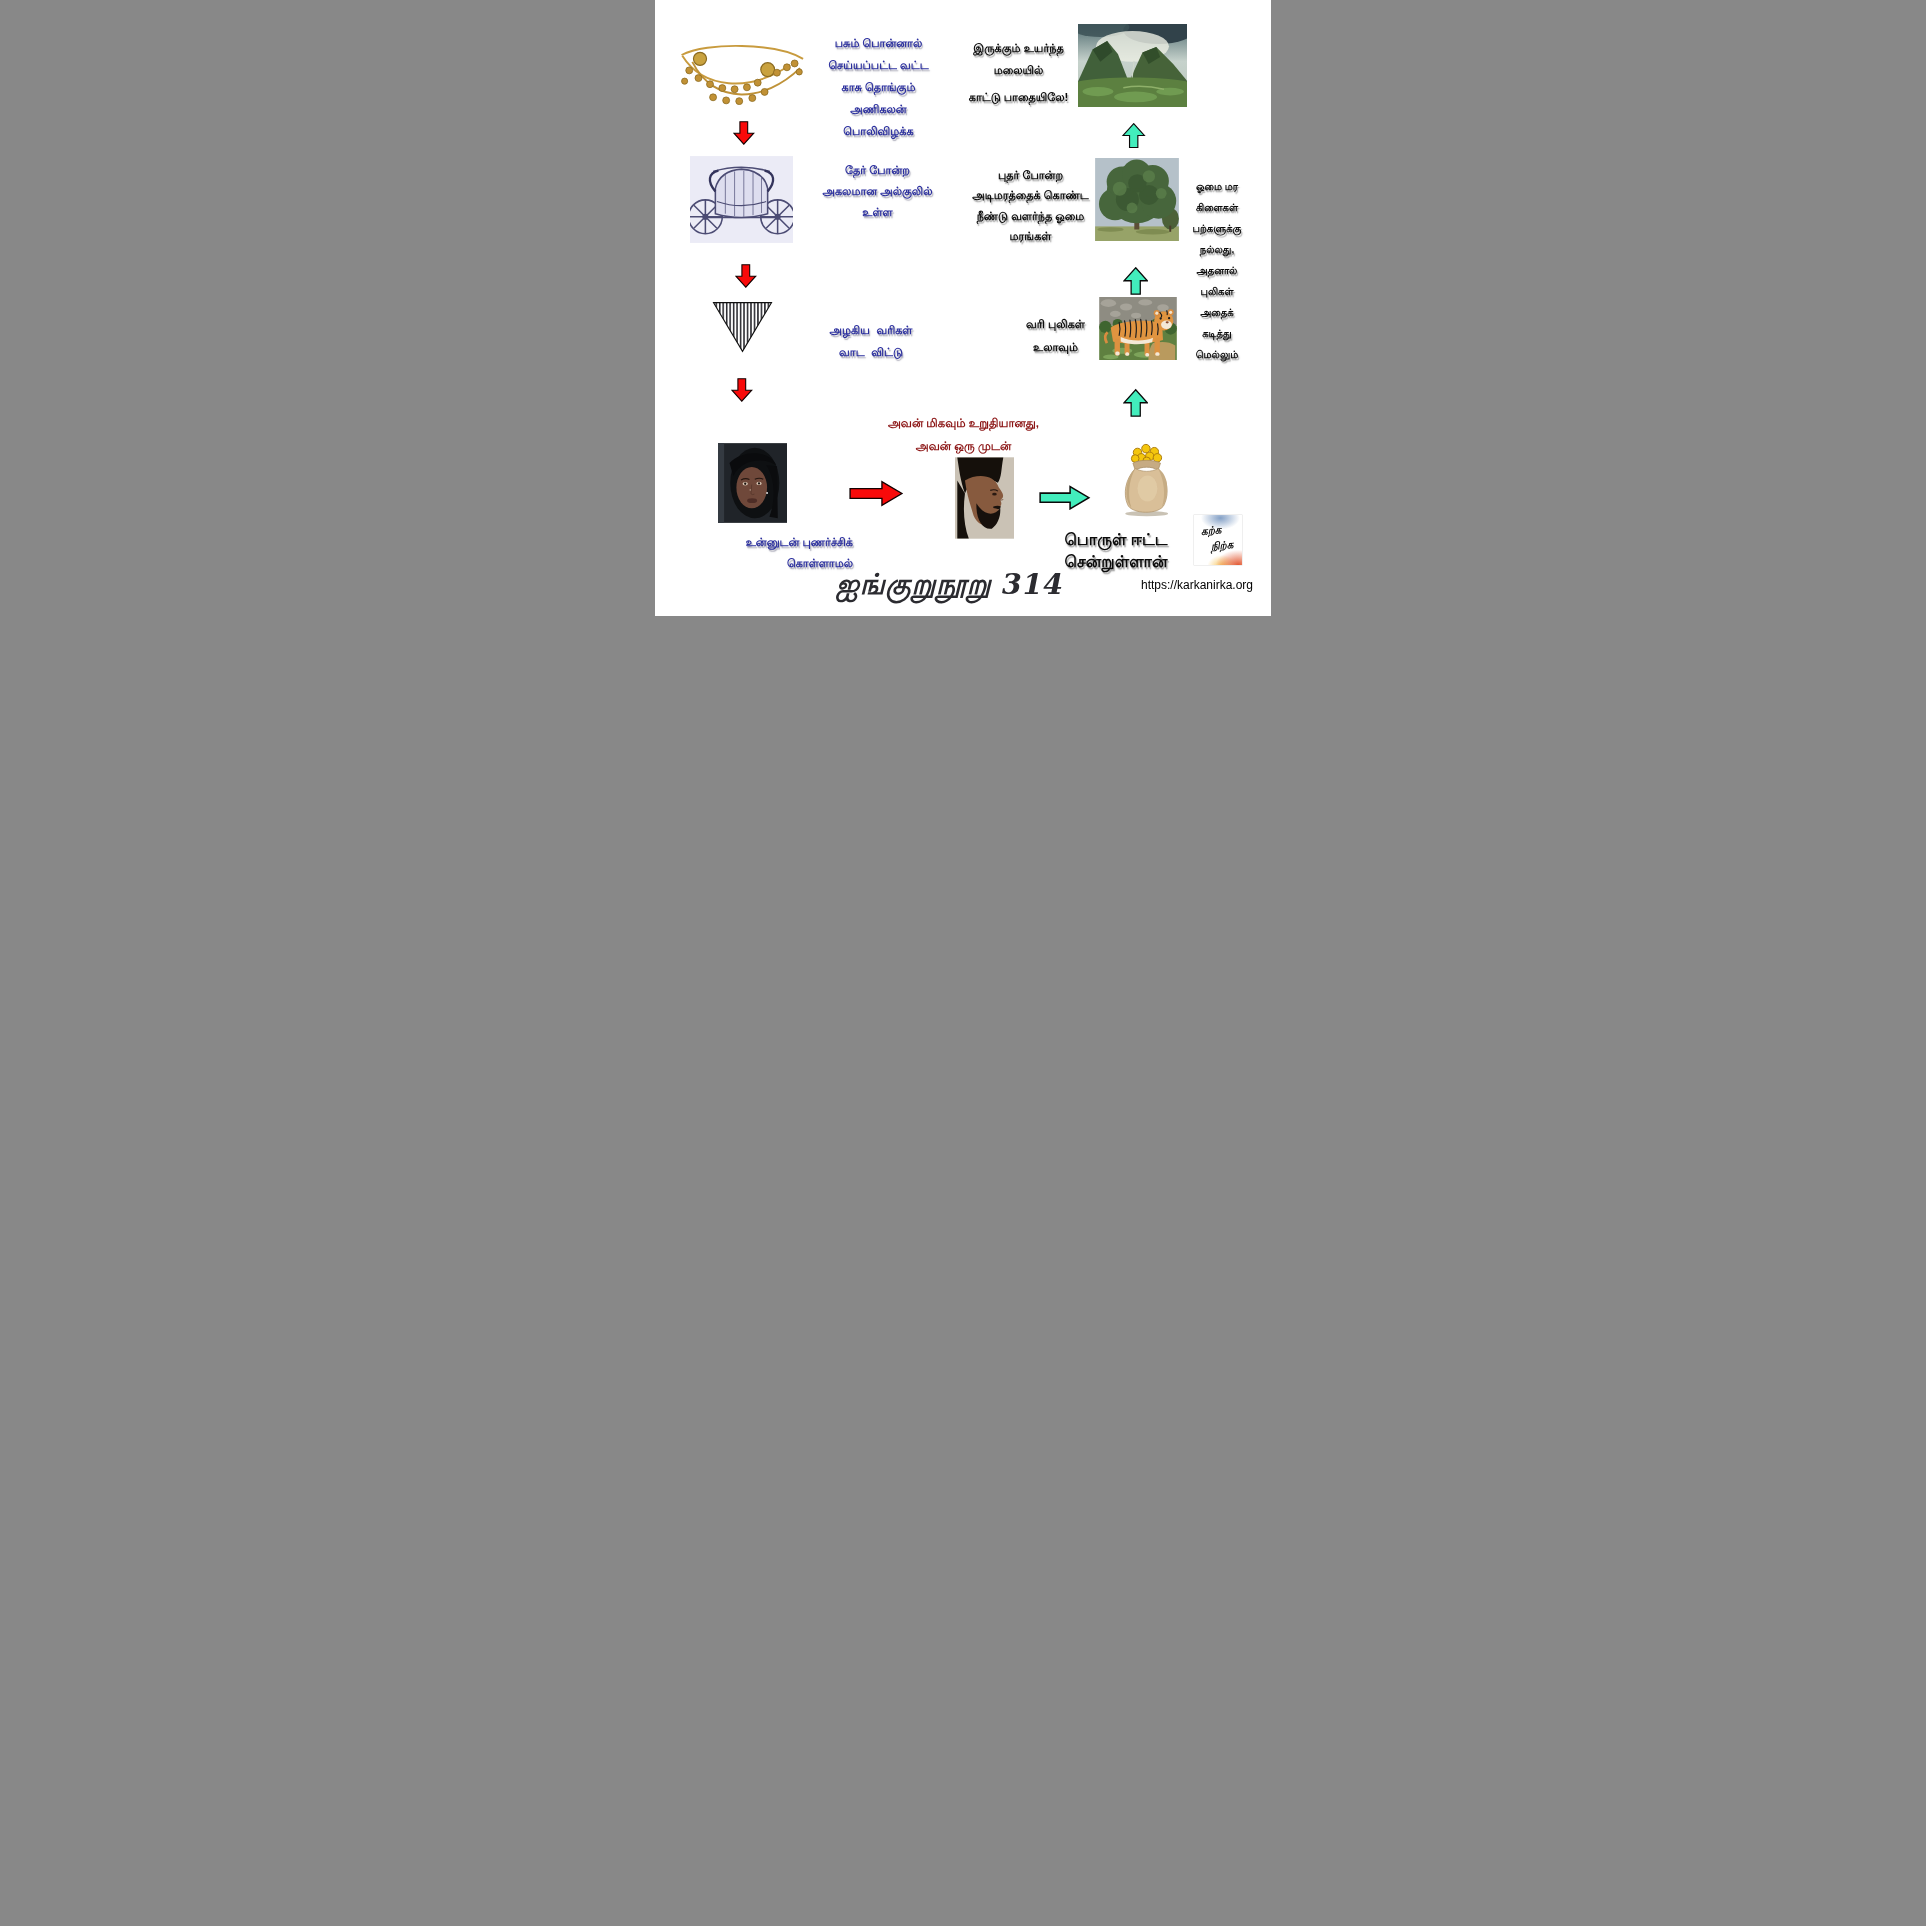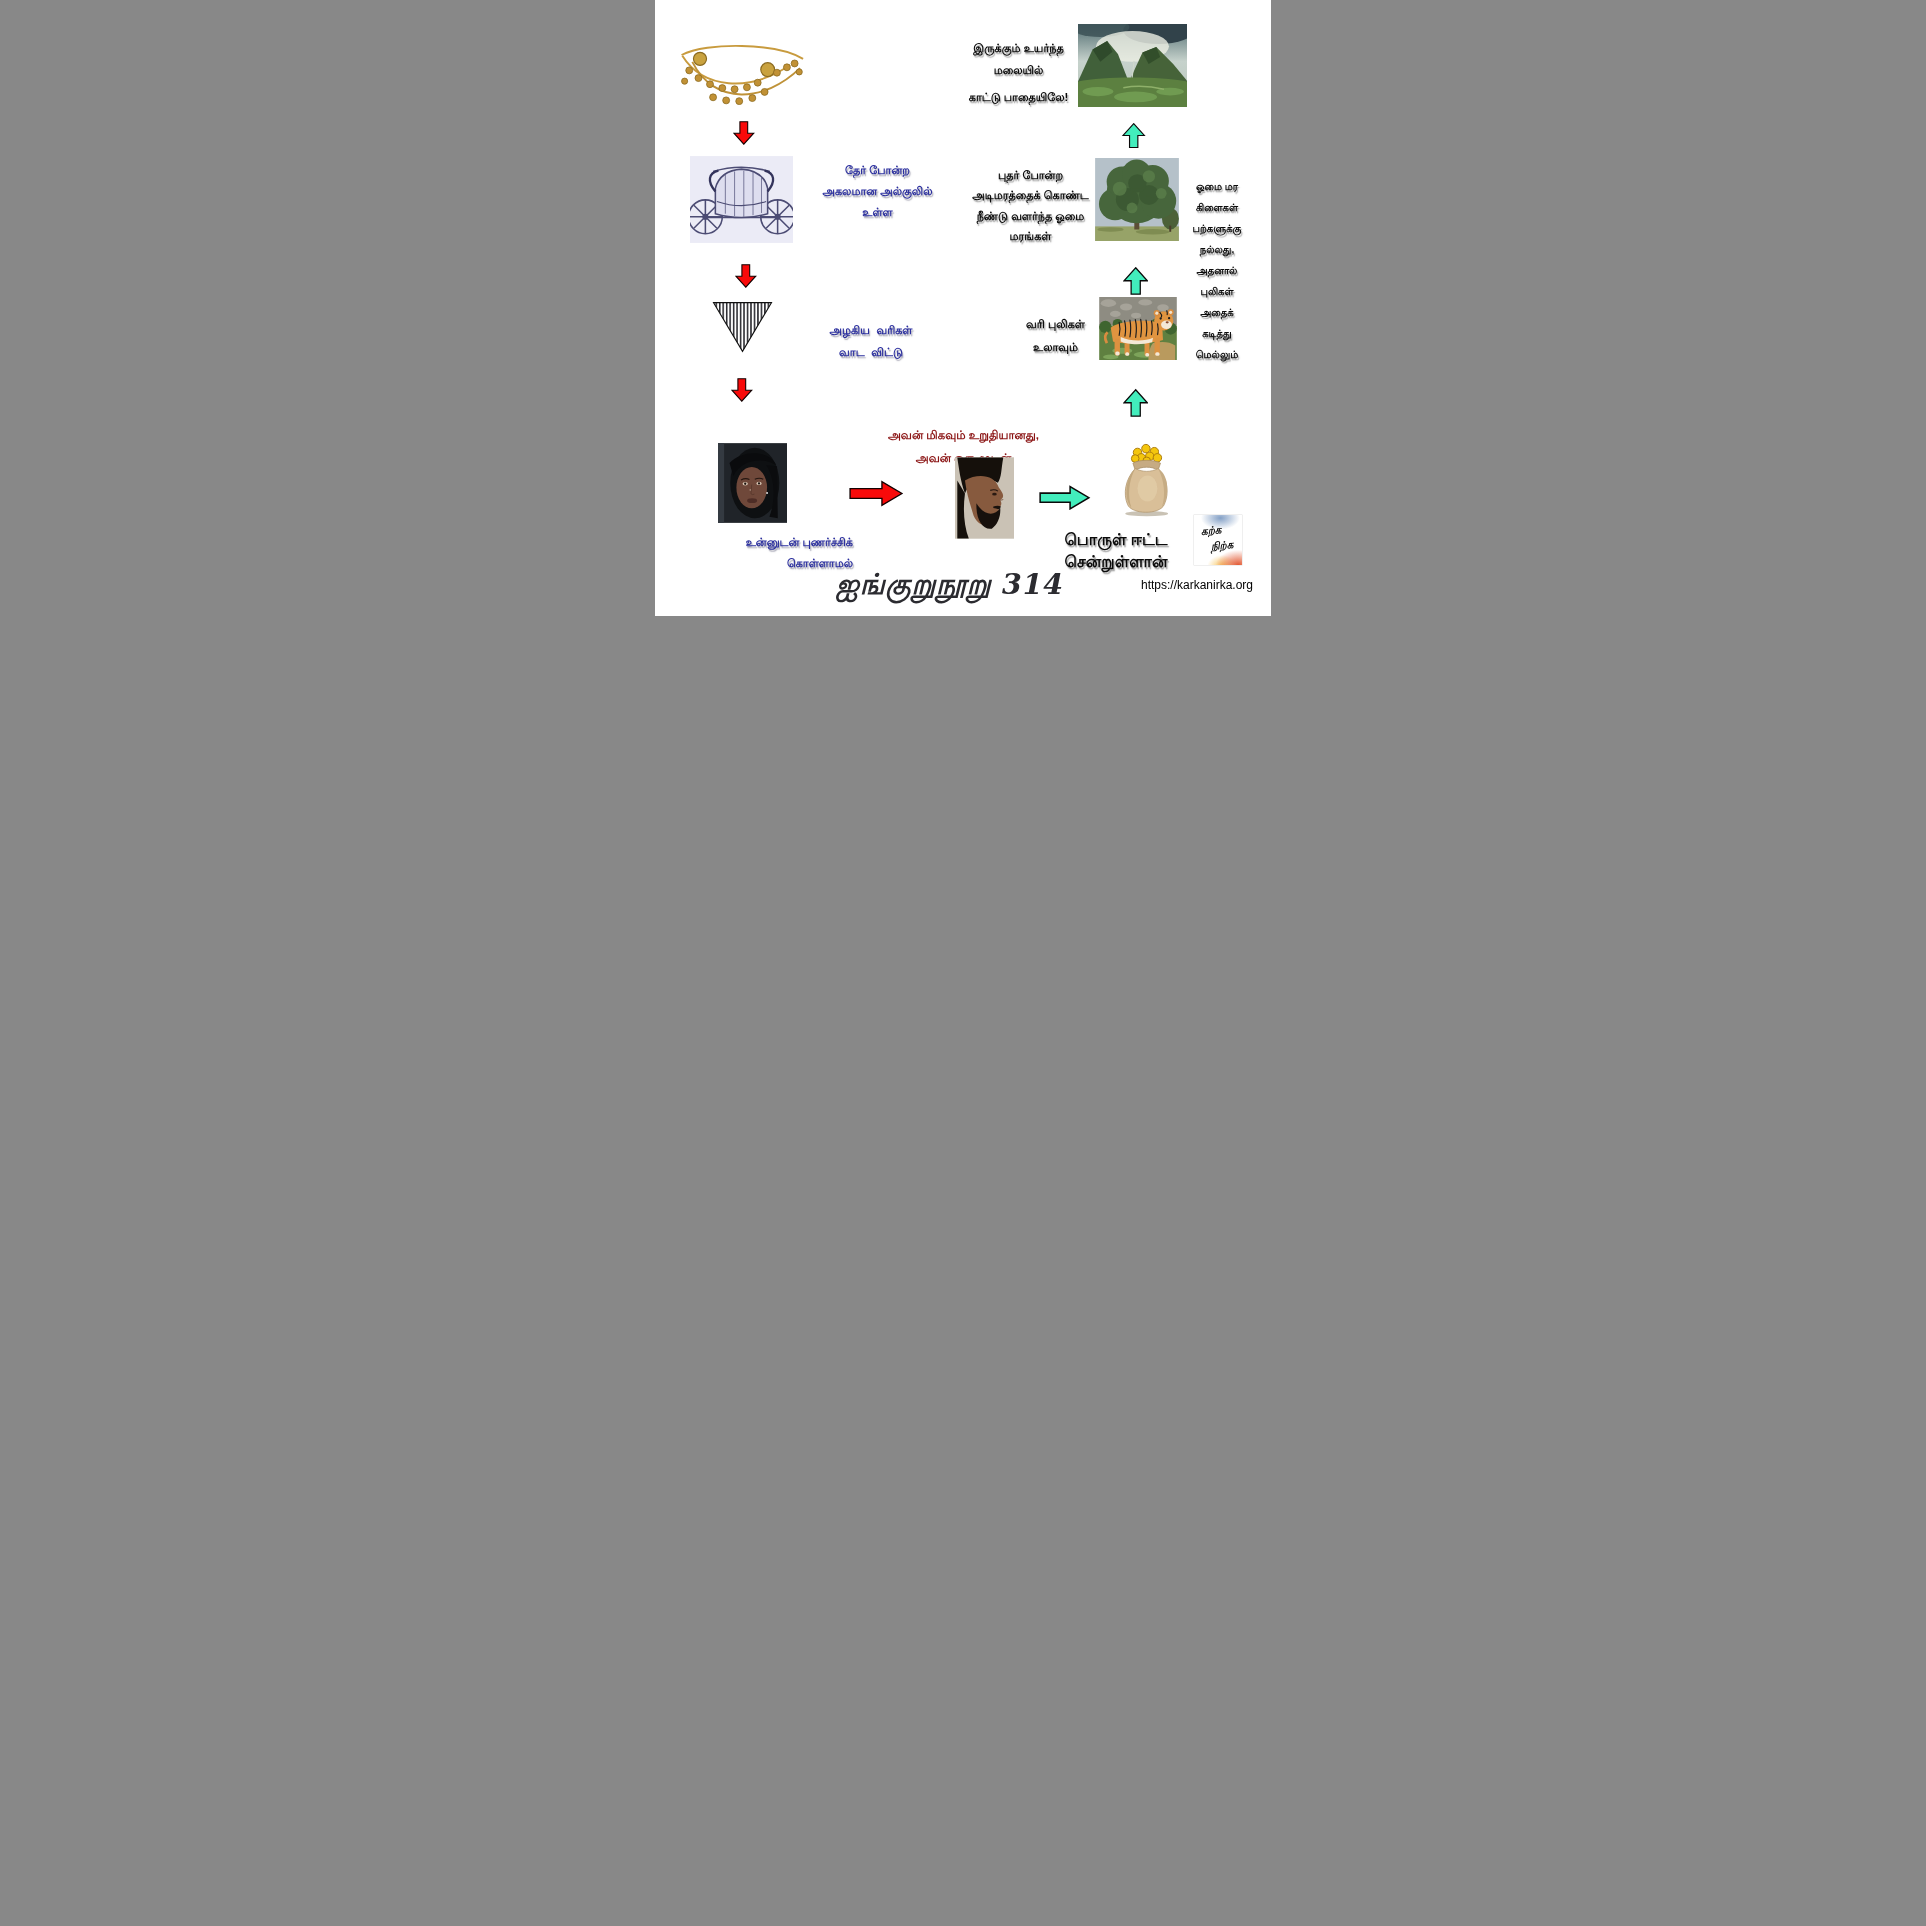--- a/index.html
+++ b/index.html
@@ -6,21 +6,21 @@
   .canvas{position:relative;width:616px;height:616px;margin:0 auto;background:#ffffff;
           font-family:"Liberation Sans", sans-serif;overflow:hidden;}
   .img{position:absolute;overflow:hidden;}
   .img svg{display:block;width:100%;height:100%;}
   .arrow{position:absolute;}
   .arrow svg{display:block;width:100%;height:100%;}
   .cap{position:absolute;text-align:center;font-weight:700;line-height:22px;font-size:11.2px;}
   .cap span{display:block;}
   .blue{color:#2B2F9E;text-shadow:1.2px 1.5px 1.2px rgba(95,95,120,.55);}
   .blk{color:#0b0b0b;text-shadow:1.2px 1.5px 1.2px rgba(70,70,70,.5);}
-  .darkred{color:#8B1414;margin-top:12px;}
+  .darkred{color:#8B1414;}
   .side-note{line-height:21px;font-size:10px;}
   .title{position:absolute;left:181px;top:567px;width:262px;text-align:left;
          font-family:"DejaVu Serif", serif;font-style:italic;font-weight:700;
          font-size:28.5px;color:#2b2b30;letter-spacing:0.8px;}
   .url{position:absolute;left:482px;top:578px;width:120px;text-align:center;
        font-size:12px;color:#000;font-weight:400;}
   .logo{position:absolute;left:539px;top:515px;width:48px;height:50px;
         background:
           radial-gradient(27px 16px at 55% 6%,  rgba(125,155,195,.95), rgba(125,155,195,0) 72%),
           radial-gradient(31px 21px at 92% 100%, rgba(225,80,40,.95),  rgba(225,80,40,0) 72%),
@@ -60,20 +60,27 @@
           <circle cx="164" cy="172" r="9"></circle>
         <circle cx="198" cy="164" r="9"></circle>
           <circle cx="230" cy="148" r="9"></circle>
           <circle cx="308" cy="74" r="9"></circle>
         <circle cx="22" cy="120" r="8"></circle>
           <circle cx="320" cy="96" r="8"></circle>
       </g>
     </svg>
   </div>
 
+  <div class="cap blue" style="left:156px;top:32px;width:135px;">
+    <span>பசும் பொன்னால்</span>
+    <span>செய்யப்பட்ட வட்ட</span>
+    <span>காசு தொங்கும்</span>
+    <span>அணிகலன்</span>
+    <span>பொலிவிழக்க</span>
+  </div>
 
   <div class="arrow" style="left:78px;top:121px;width:21.6px;height:24px;">
     <svg viewBox="0 0 100 110">
         <polygon points="32,3 68,3 68,56 96,56 50,107 4,56 32,56" fill="#F90A0A" stroke="#120202" stroke-width="5"></polygon>
       </svg>
   </div>
 
   <div class="img" style="left:35px;top:156px;width:103px;height:87px;">
     <svg viewBox="0 0 268 226">
       <rect width="268" height="226" fill="#ebebf6"></rect>

